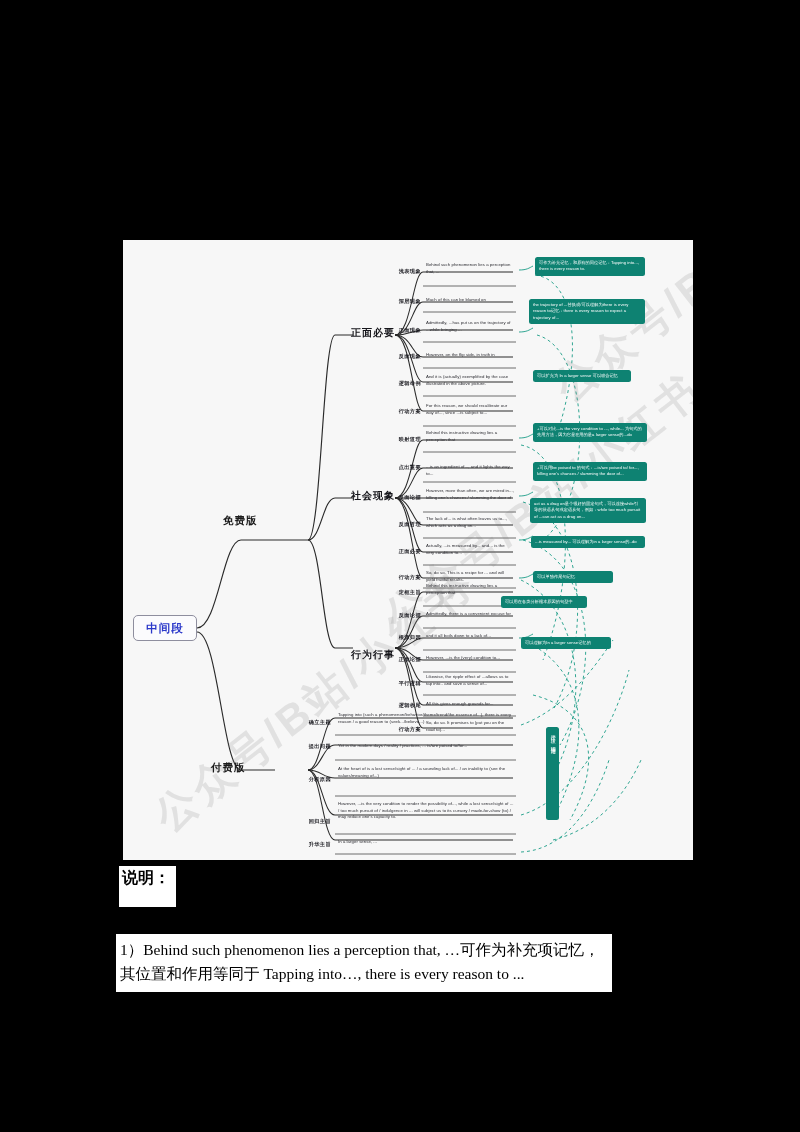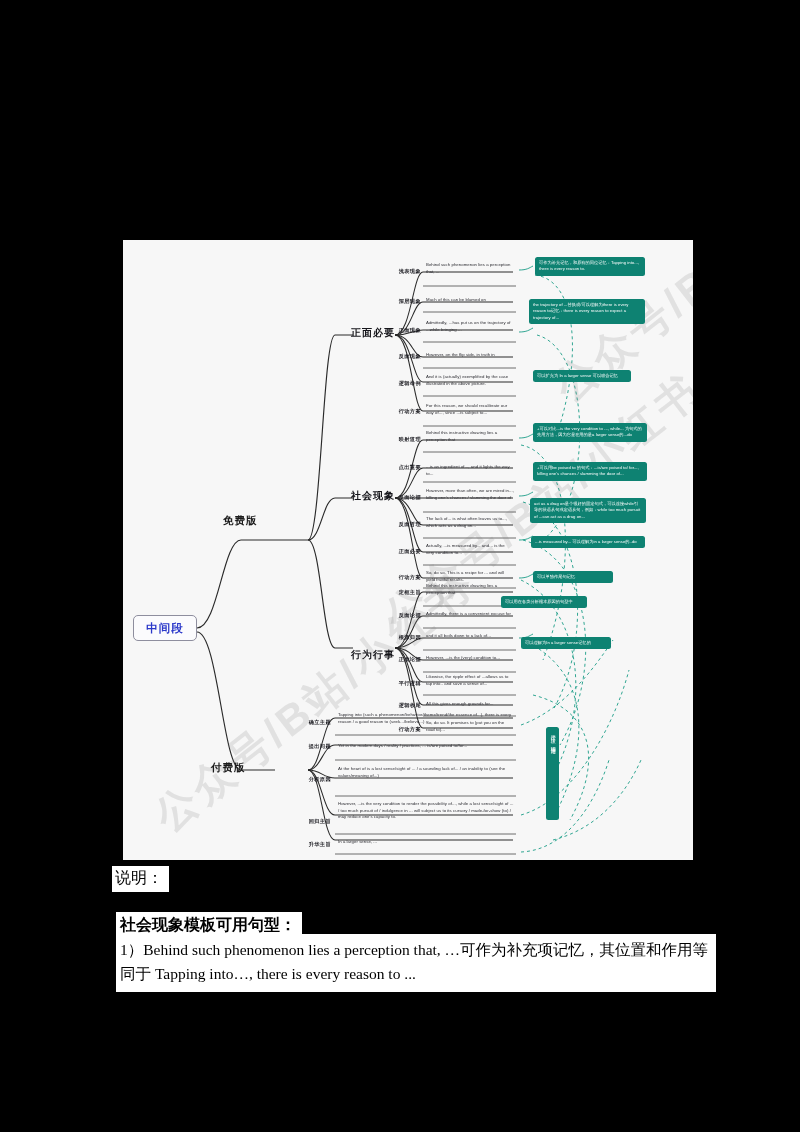--- a/index.html
+++ b/index.html
@@ -129,34 +129,34 @@
 
   
   .doc-line {
     position: absolute;
     background: #ffffff;
     color: #000000;
     font-family: "Liberation Serif", "DejaVu Serif", serif;
     white-space: nowrap;
   }
   #doc-shuoming {
-    left: 112px; top: 866px;
-    padding: 2px 6px 3px 3px;
+    left: 119px; top: 866px;
+    padding: 2px 6px 18px 3px;
     font-size: 16px;
-    font-weight: normal;
+    font-weight: bold;
   }
   #doc-heading {
     left: 116px; top: 912px;
     padding: 3px 6px 4px 4px;
     font-size: 16px;
     font-weight: bold;
   }
   #doc-body {
     left: 116px; top: 934px;
-    width: 600px;
+    width: 496px;
     padding: 4px 4px 6px 4px;
     font-size: 15.5px;
     line-height: 1.55;
     white-space: normal;
     background: #ffffff;
   }
 </style>
 </head>
 <body>
 
@@ -366,17 +366,16 @@
       <div class="callout" style="left:378px; top:356px; width:86px;">可以用在各类分析根本原因的句型中</div>
       <div class="callout" style="left:398px; top:397px; width:90px;">可以理解为In a larger sense记忆的</div>
 
       <div class="callout-vert" style="left:423px; top:487px; height:93px;">平行十段 均可通用</div>
 
     </div>
   </div>
 
   <div class="doc-line" id="doc-shuoming">说明：</div>
 
-  <div class="doc-line" id="doc-heading">社会现象模板可用句型：</div>
 
   <div class="doc-line" id="doc-body">1）Behind such phenomenon lies a perception that, …可作为补充项记忆，其位置和作用等同于  Tapping into…, there is every reason to ...</div>
 
 </div>
 
 </body></html>

